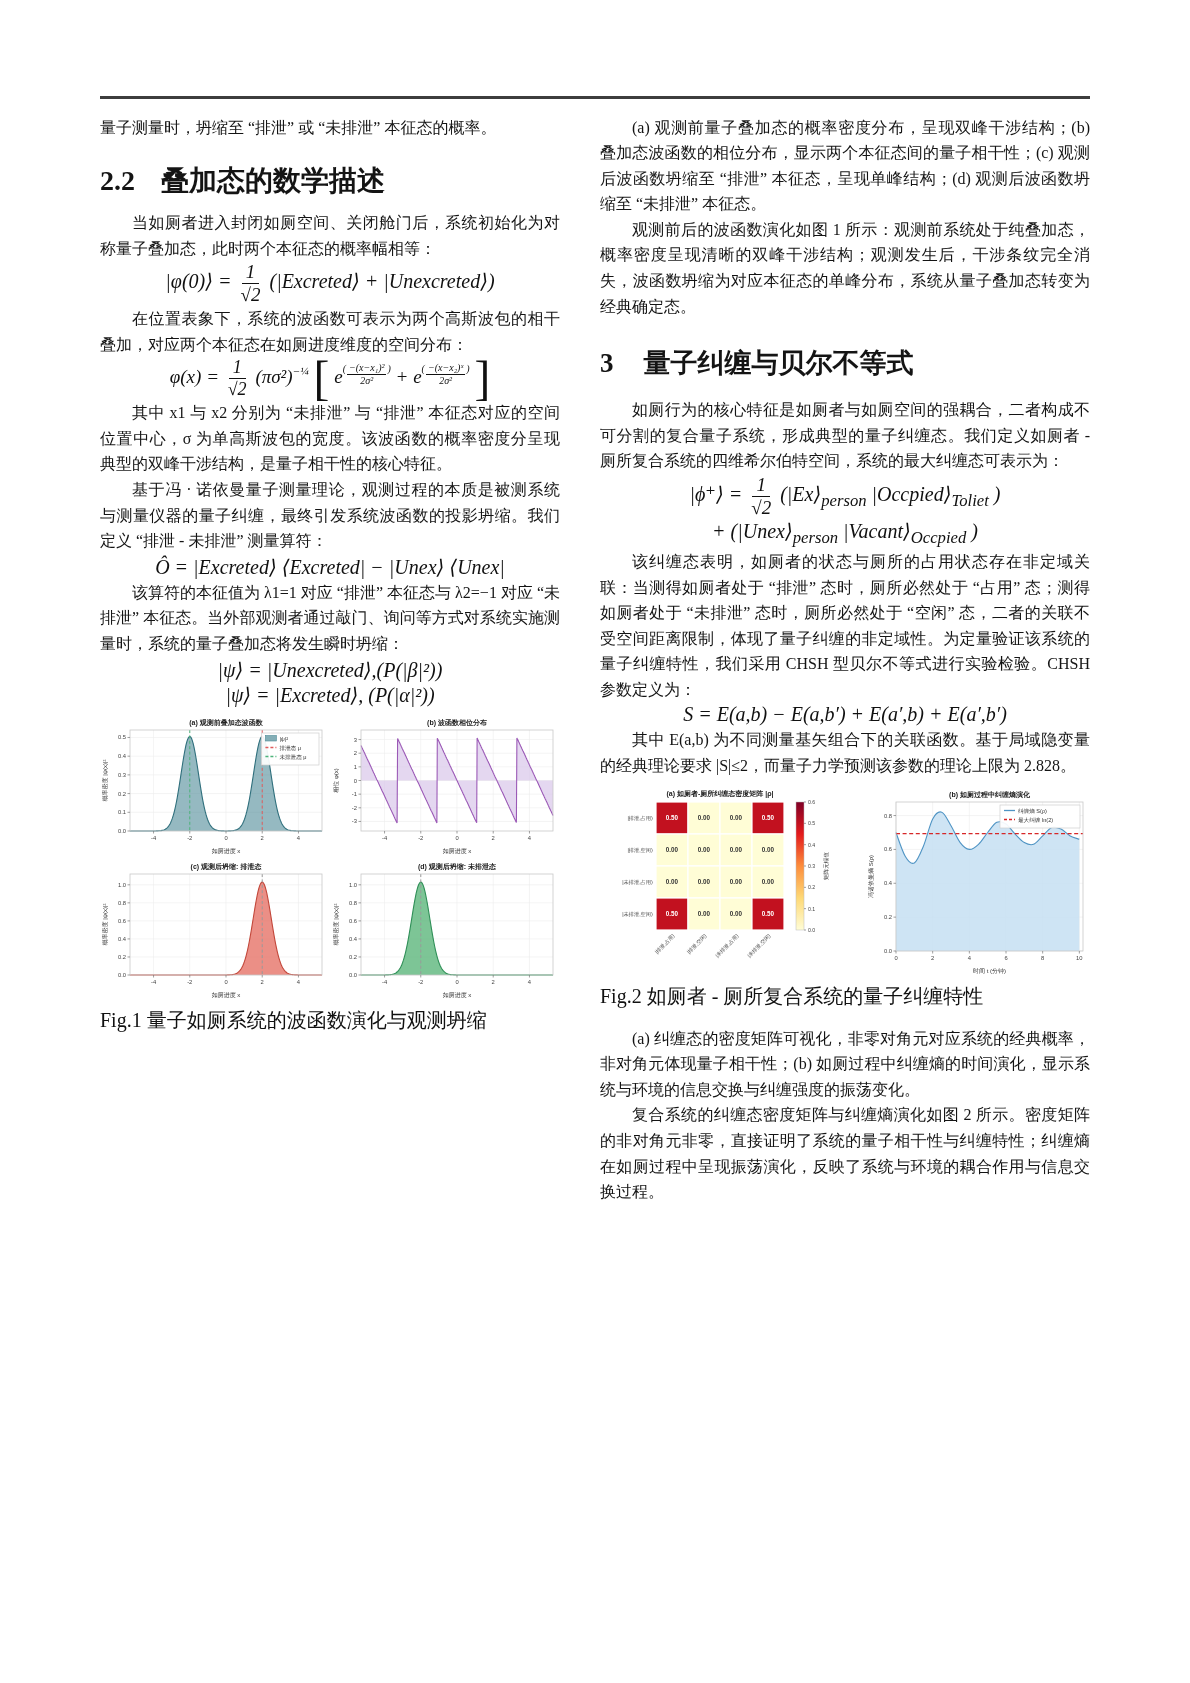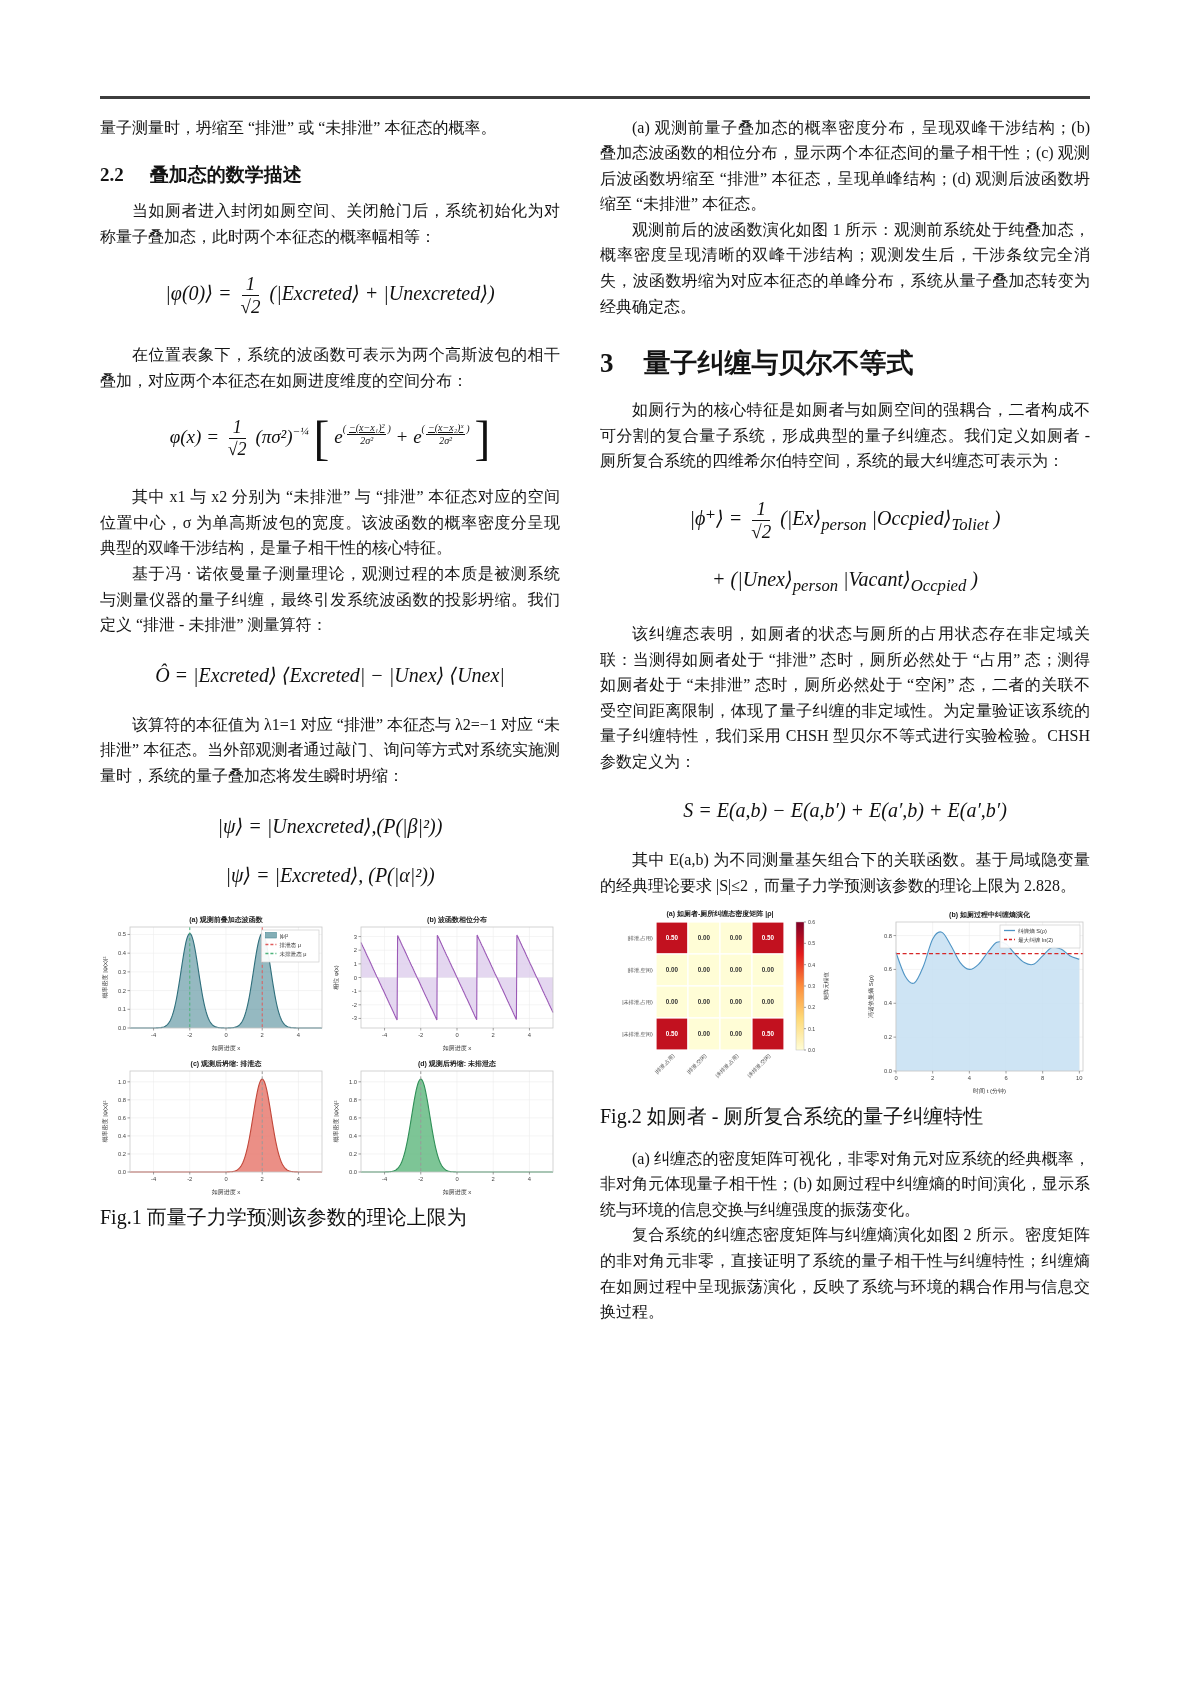--- a/index.html
+++ b/index.html
@@ -7,32 +7,32 @@
     width:1190px;height:1683px;margin:0 auto;background:#ffffff;
     box-sizing:border-box;padding:96px 100px 0 100px;position:relative;
     font-family:"Liberation Serif","DejaVu Serif",serif;color:#141414;
   }
   .top-rule{height:2.5px;background:#3d3d3d;margin-bottom:16px;}
   .cols{display:flex;gap:40px;}
   .col-l{width:460px;flex:0 0 460px;}
   .col-r{width:490px;flex:0 0 490px;}
   p{margin:0;text-align:justify;text-indent:2em;font-size:16px;line-height:1.6;}
   p.noindent{text-indent:0;}
-  .h2{display:flex;align-items:baseline;margin:22px 0 10px 0;font-weight:700;font-size:19px;}
+  .h2{display:flex;align-items:baseline;margin:22px 0 10px 0;font-weight:700;font-size:28px;}
   .h2 .no{margin-right:26px;}
   .h1{display:flex;align-items:baseline;margin:26px 0 16px 0;font-weight:700;font-size:27px;}
   .h1 .no{margin-right:30px;}
-  .formula{text-align:center;font-style:italic;font-size:20px;margin:25px 0;color:#101010;white-space:nowrap;}
+  .formula{text-align:center;font-style:italic;font-size:20px;margin:1px 0;color:#101010;white-space:nowrap;}
   .formula.small{font-size:19px;}
   .frac{display:inline-flex;flex-direction:column;align-items:center;vertical-align:middle;
         line-height:1.05;font-size:0.95em;margin:0 4px;}
   .frac .num{border-bottom:1.4px solid #111;padding:0 4px 1px 4px;}
   .frac .den{padding-top:1px;}
   .frac.tiny{font-size:10px;vertical-align:0.1em;margin:0 1px;}
-  .frac.tiny .num{border-bottom-width:1px;padding:0 2px;text-decoration:underline;}
+  .frac.tiny .num{border-bottom-width:1px;padding:0 2px;}
   sup.s{font-size:0.6em;}
   sup.expfrac{font-size:10px;vertical-align:1.1em;font-style:italic;}
   .bigbr{font-size:2.5em;font-weight:300;vertical-align:middle;line-height:0;font-style:normal;}
   figure{margin:8px 0 0 0;}
   #fig1grid{display:grid;grid-template-columns:229px 229px;gap:2px;}
   #fig2row{display:flex;gap:4px;align-items:flex-start;}
   figcaption{font-size:20px;margin-top:6px;color:#111;}
   svg text{font-family:"Liberation Sans","DejaVu Sans",sans-serif;}
 </style>
 </head>
@@ -271,21 +271,21 @@
               <text x="26" y="63.892857142857146" font-size="5.8" text-anchor="end" fill="#444">0.6</text>
               <line x1="27.5" y1="43.85714285714286" x2="30" y2="43.85714285714286" stroke="#777" stroke-width="0.7"></line>
               <text x="26" y="45.85714285714286" font-size="5.8" text-anchor="end" fill="#444">0.8</text>
               <line x1="27.5" y1="25.821428571428584" x2="30" y2="25.821428571428584" stroke="#777" stroke-width="0.7"></line>
               <text x="26" y="27.821428571428584" font-size="5.8" text-anchor="end" fill="#444">1.0</text>
               <text x="126" y="9.5" font-size="7" text-anchor="middle" fill="#222" font-weight="bold">(d) 观测后坍缩: 未排泄态</text>
               <text x="126" y="137.5" font-size="6" text-anchor="middle" fill="#333">如厕进度 x</text>
               <text x="0" y="0" font-size="6" text-anchor="middle" fill="#333" transform="translate(7,65.5) rotate(-90)">概率密度 |ψ(x)|²</text>
             </svg>
           </div>
-        <figcaption>Fig.1 而量子力学预测该参数的理论上限为</figcaption>
+        <figcaption>Fig.1 量子如厕系统的波函数演化与观测坍缩</figcaption>
       </figure>
     </div>
 
     <div class="col-r">
       <p>(a) 观测前量子叠加态的概率密度分布，呈现双峰干涉结构；(b) 叠加态波函数的相位分布，显示两个本征态间的量子相干性；(c) 观测后波函数坍缩至 “排泄” 本征态，呈现单峰结构；(d) 观测后波函数坍缩至 “未排泄” 本征态。</p>
       <p>观测前后的波函数演化如图 1 所示：观测前系统处于纯叠加态，概率密度呈现清晰的双峰干涉结构；观测发生后，干涉条纹完全消失，波函数坍缩为对应本征态的单峰分布，系统从量子叠加态转变为经典确定态。</p>
 
       <div class="h1">
         <span class="no">3</span>
         <span>量子纠缠与贝尔不等式</span>

